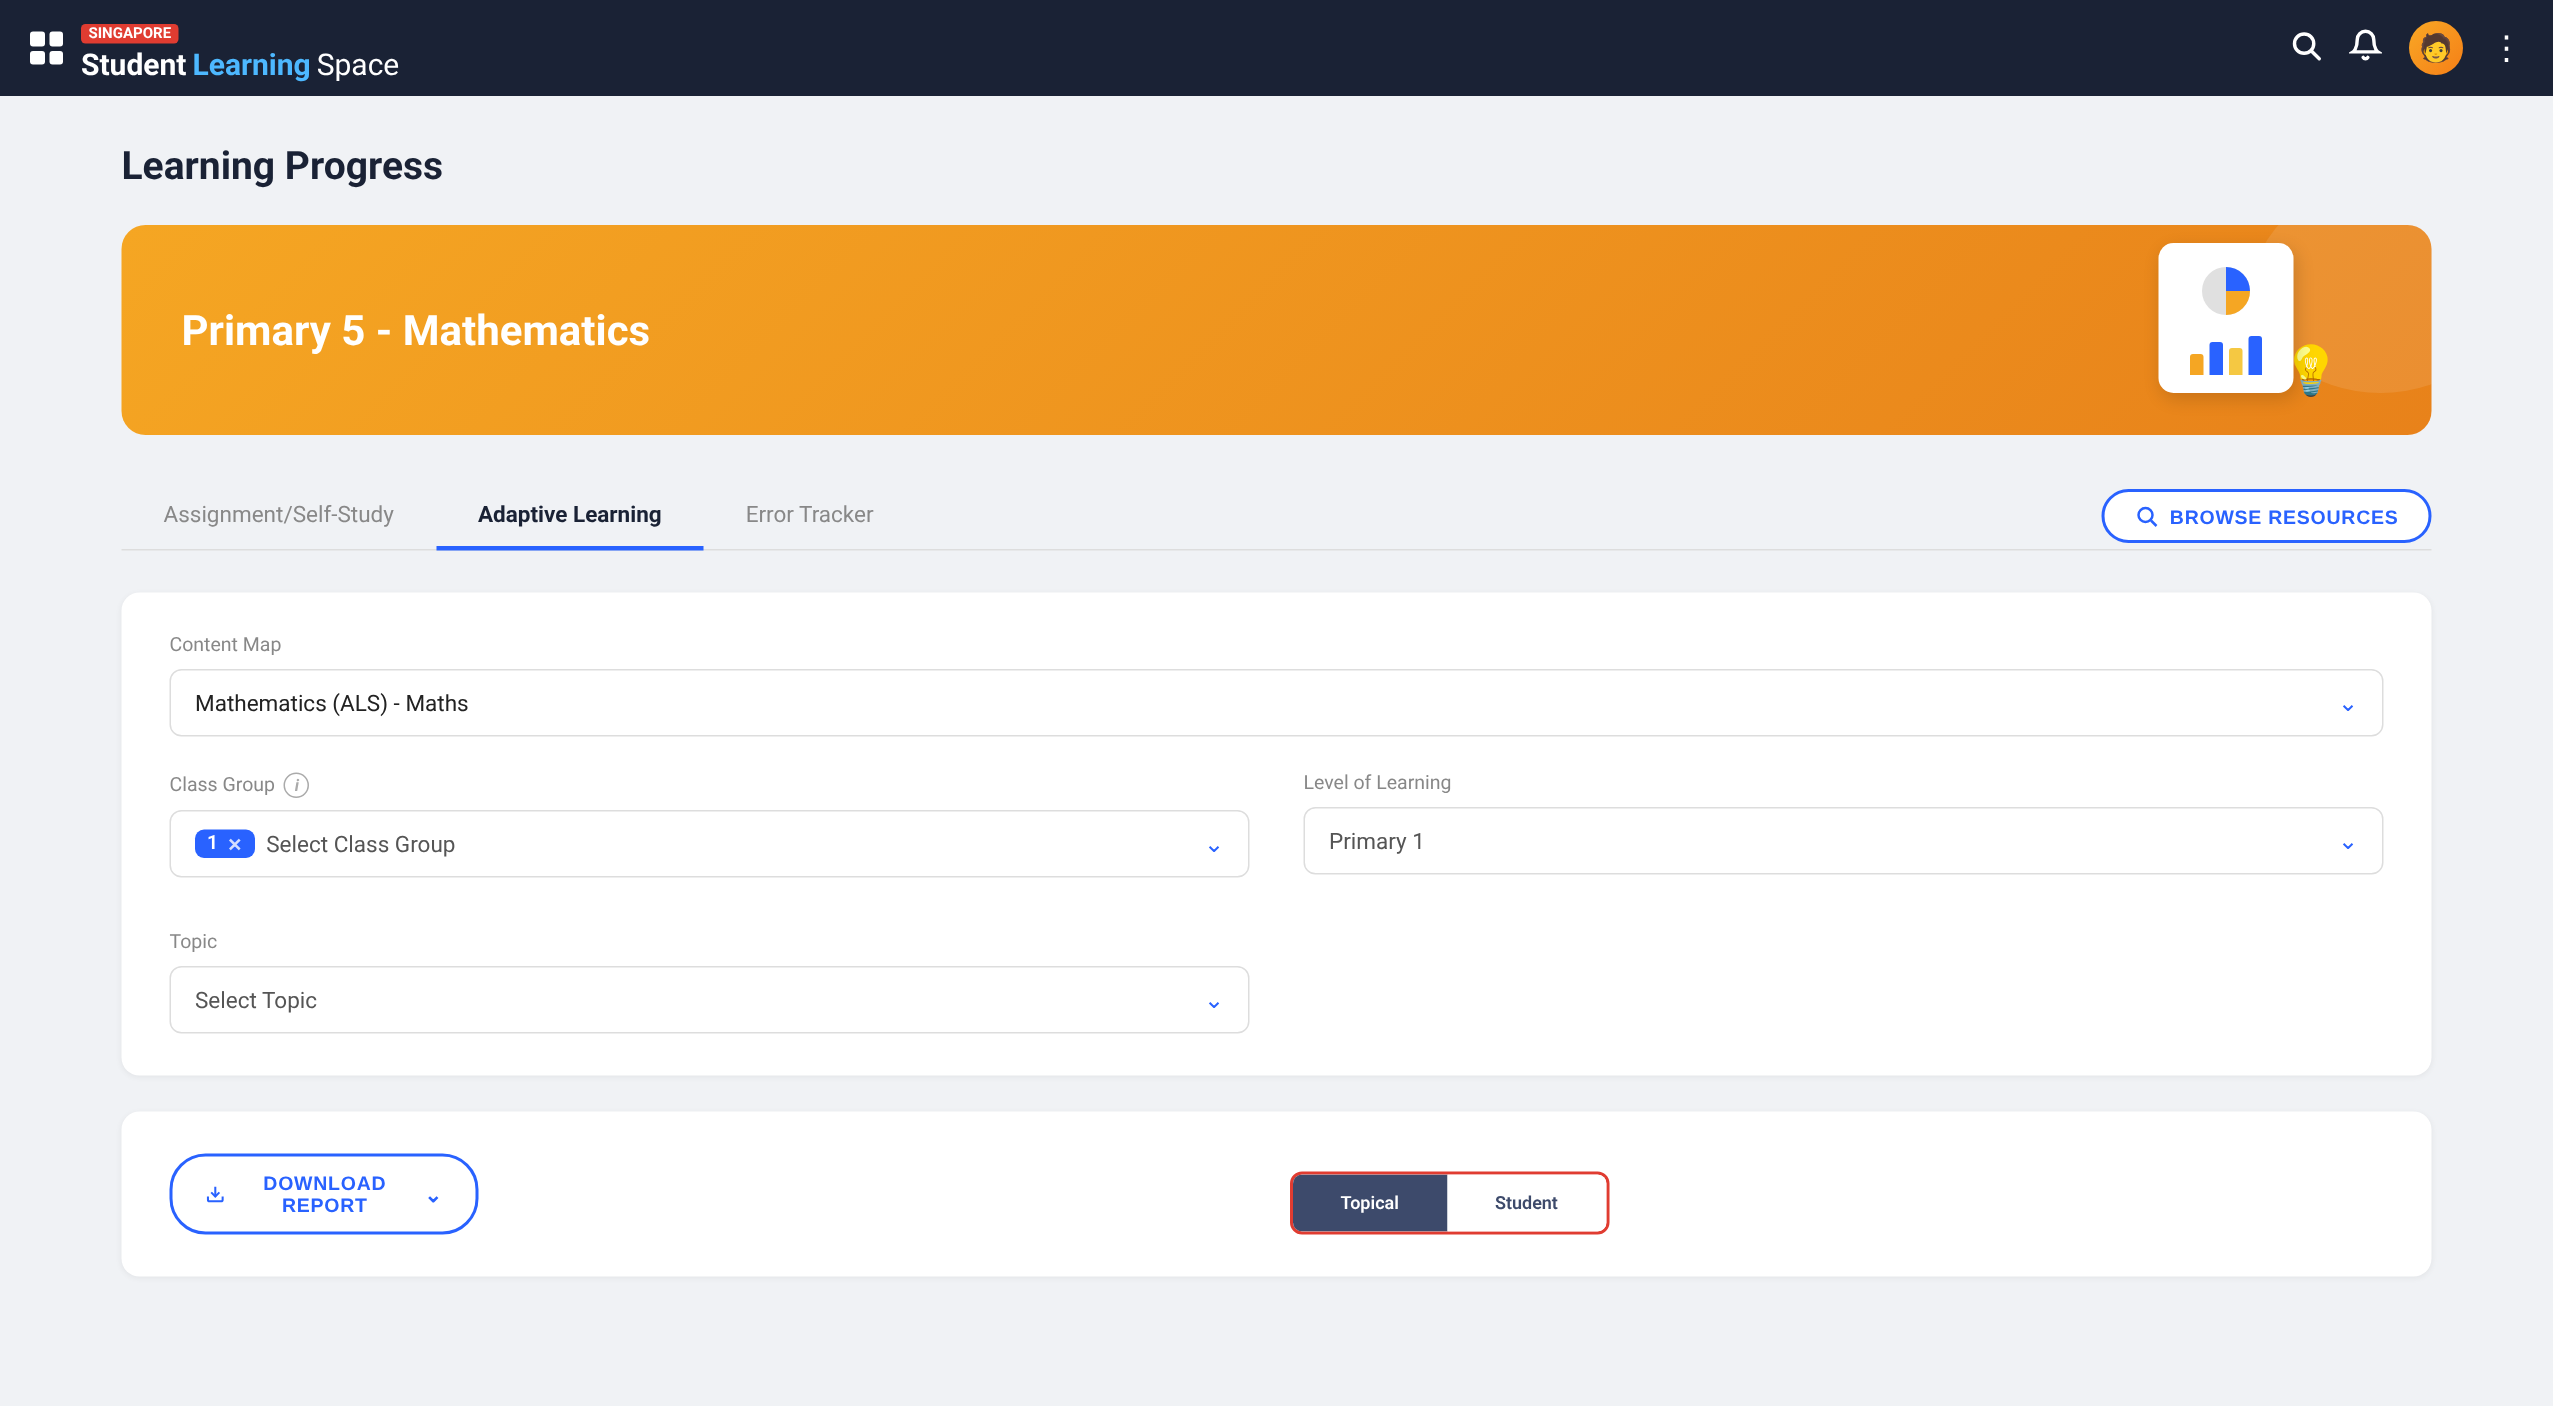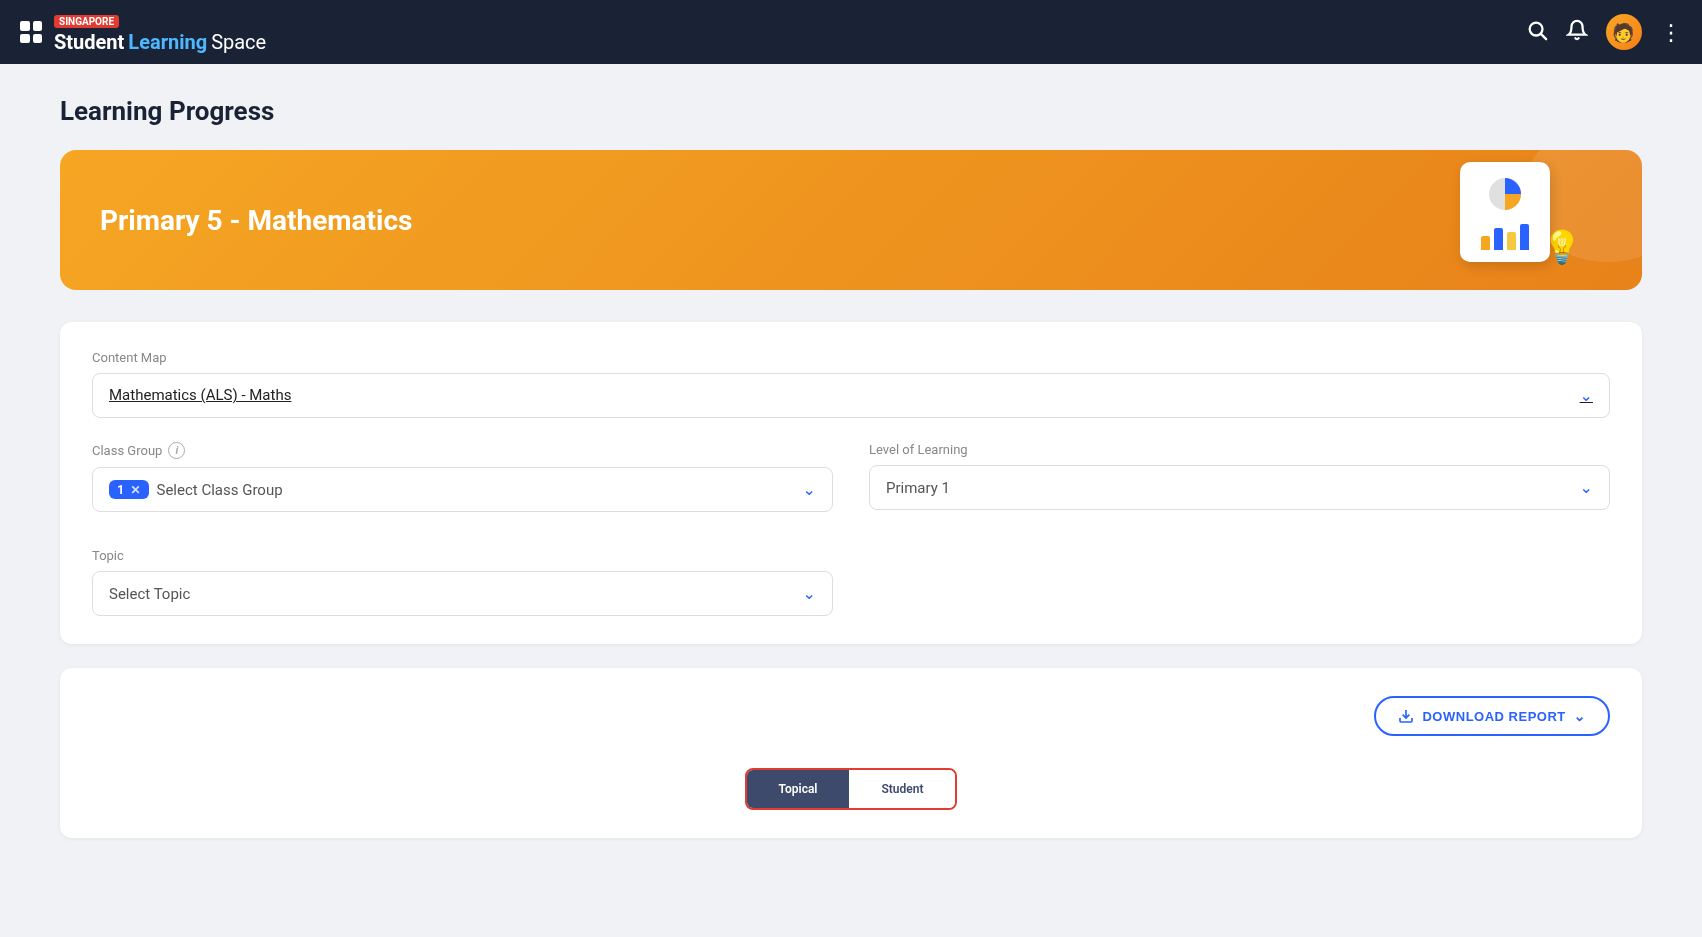--- a/index.html
+++ b/index.html
@@ -54,21 +54,21 @@
       background: linear-gradient(135deg, #f9a825, #f57f17);
       display: flex;
       align-items: center;
       justify-content: center;
       font-size: 18px;
       cursor: pointer;
     }
 
     
     .main {
-      padding: 32px 60px;
+      padding: 32px 81px;
     }
 
     .page-title {
       font-size: 26px;
       font-weight: 700;
       color: #1a2235;
       margin-bottom: 24px;
     }
 
     
@@ -178,25 +178,24 @@
     }
     .content-map-select {
       width: 100%;
       background: white;
       border: 1.5px solid #ddd;
       border-radius: 8px;
       padding: 12px 16px;
       font-size: 15px;
       color: #222;
       display: flex;
-      align-items: flex-start;
+      align-items: center;
       justify-content: space-between;
       cursor: pointer;
       margin-bottom: 24px;
-      text-decoration: underline;
     }
     .chevron {
       color: #2962ff;
       font-size: 16px;
     }
     .three-col {
       display: grid;
       grid-template-columns: 1fr 1fr;
       gap: 36px;
     }
@@ -235,21 +234,21 @@
       flex: 1;
     }
 
     
     .lower-section {
       background: white;
       border-radius: 12px;
       padding: 28px 32px;
       box-shadow: 0 1px 4px rgba(0,0,0,0.06);
       display: flex;
-      flex-direction: column;
+      flex-direction: row;
       align-items: flex-end;
       gap: 24px;
       justify-content: flex-end;
     }
     .download-btn {
       display: flex;
       align-items: center;
       gap: 8px;
       border: 2px solid #2962ff;
       color: #2962ff;
@@ -350,20 +349,40 @@
           <div style="width:9px;height:22px;background:#2962ff;border-radius:2px 2px 0 0;"></div>
           <div style="width:9px;height:18px;background:#f5c842;border-radius:2px 2px 0 0;"></div>
           <div style="width:9px;height:26px;background:#2962ff;border-radius:2px 2px 0 0;"></div>
         </div>
       </div>
 
       <div style="font-size:32px;margin-bottom:-4px;margin-left:-8px;">💡</div>
     </div>
   </div>
 
+  <div class="tabs-row">
+    <div class="tabs">
+      <div class="tab">
+        <span>Assignment/Self-Study</span>
+      </div>
+      <div class="tab active">
+        <span>Adaptive Learning</span>
+      </div>
+      <div class="tab">
+        <span>Error Tracker</span>
+      </div>
+    </div>
+    <button class="browse-btn">
+      <svg width="16" height="16" viewBox="0 0 24 24" fill="none" stroke="#2962ff" stroke-width="2.5">
+        <circle cx="11" cy="11" r="7"></circle>
+          <line x1="16.5" y1="16.5" x2="22" y2="22"></line>
+      </svg>
+      <span>BROWSE RESOURCES</span>
+    </button>
+  </div>
 
   <div class="filters-section">
 
     <div class="filter-label">Content Map</div>
     <div class="content-map-select">
       <span>Mathematics (ALS) - Maths</span>
       <span class="chevron">⌄</span>
     </div>
 
     <div class="three-col">

